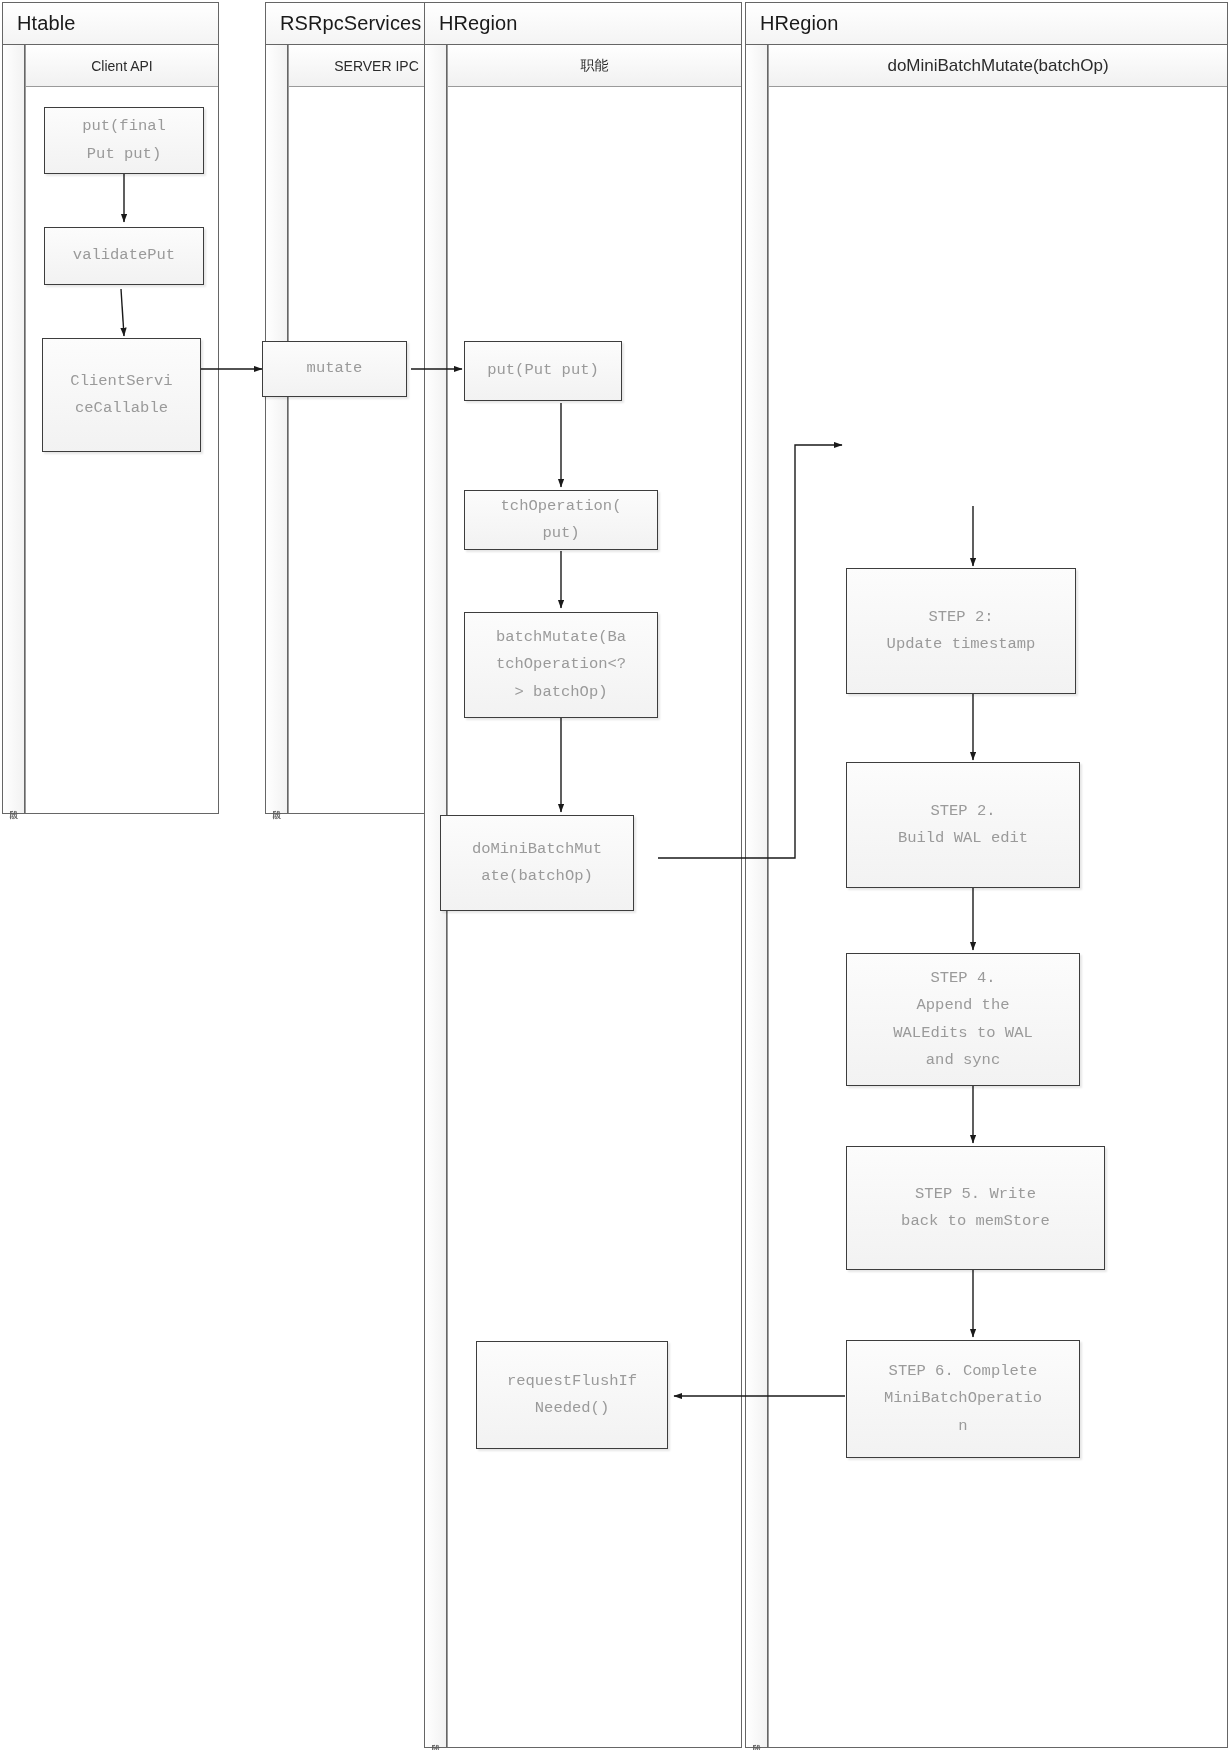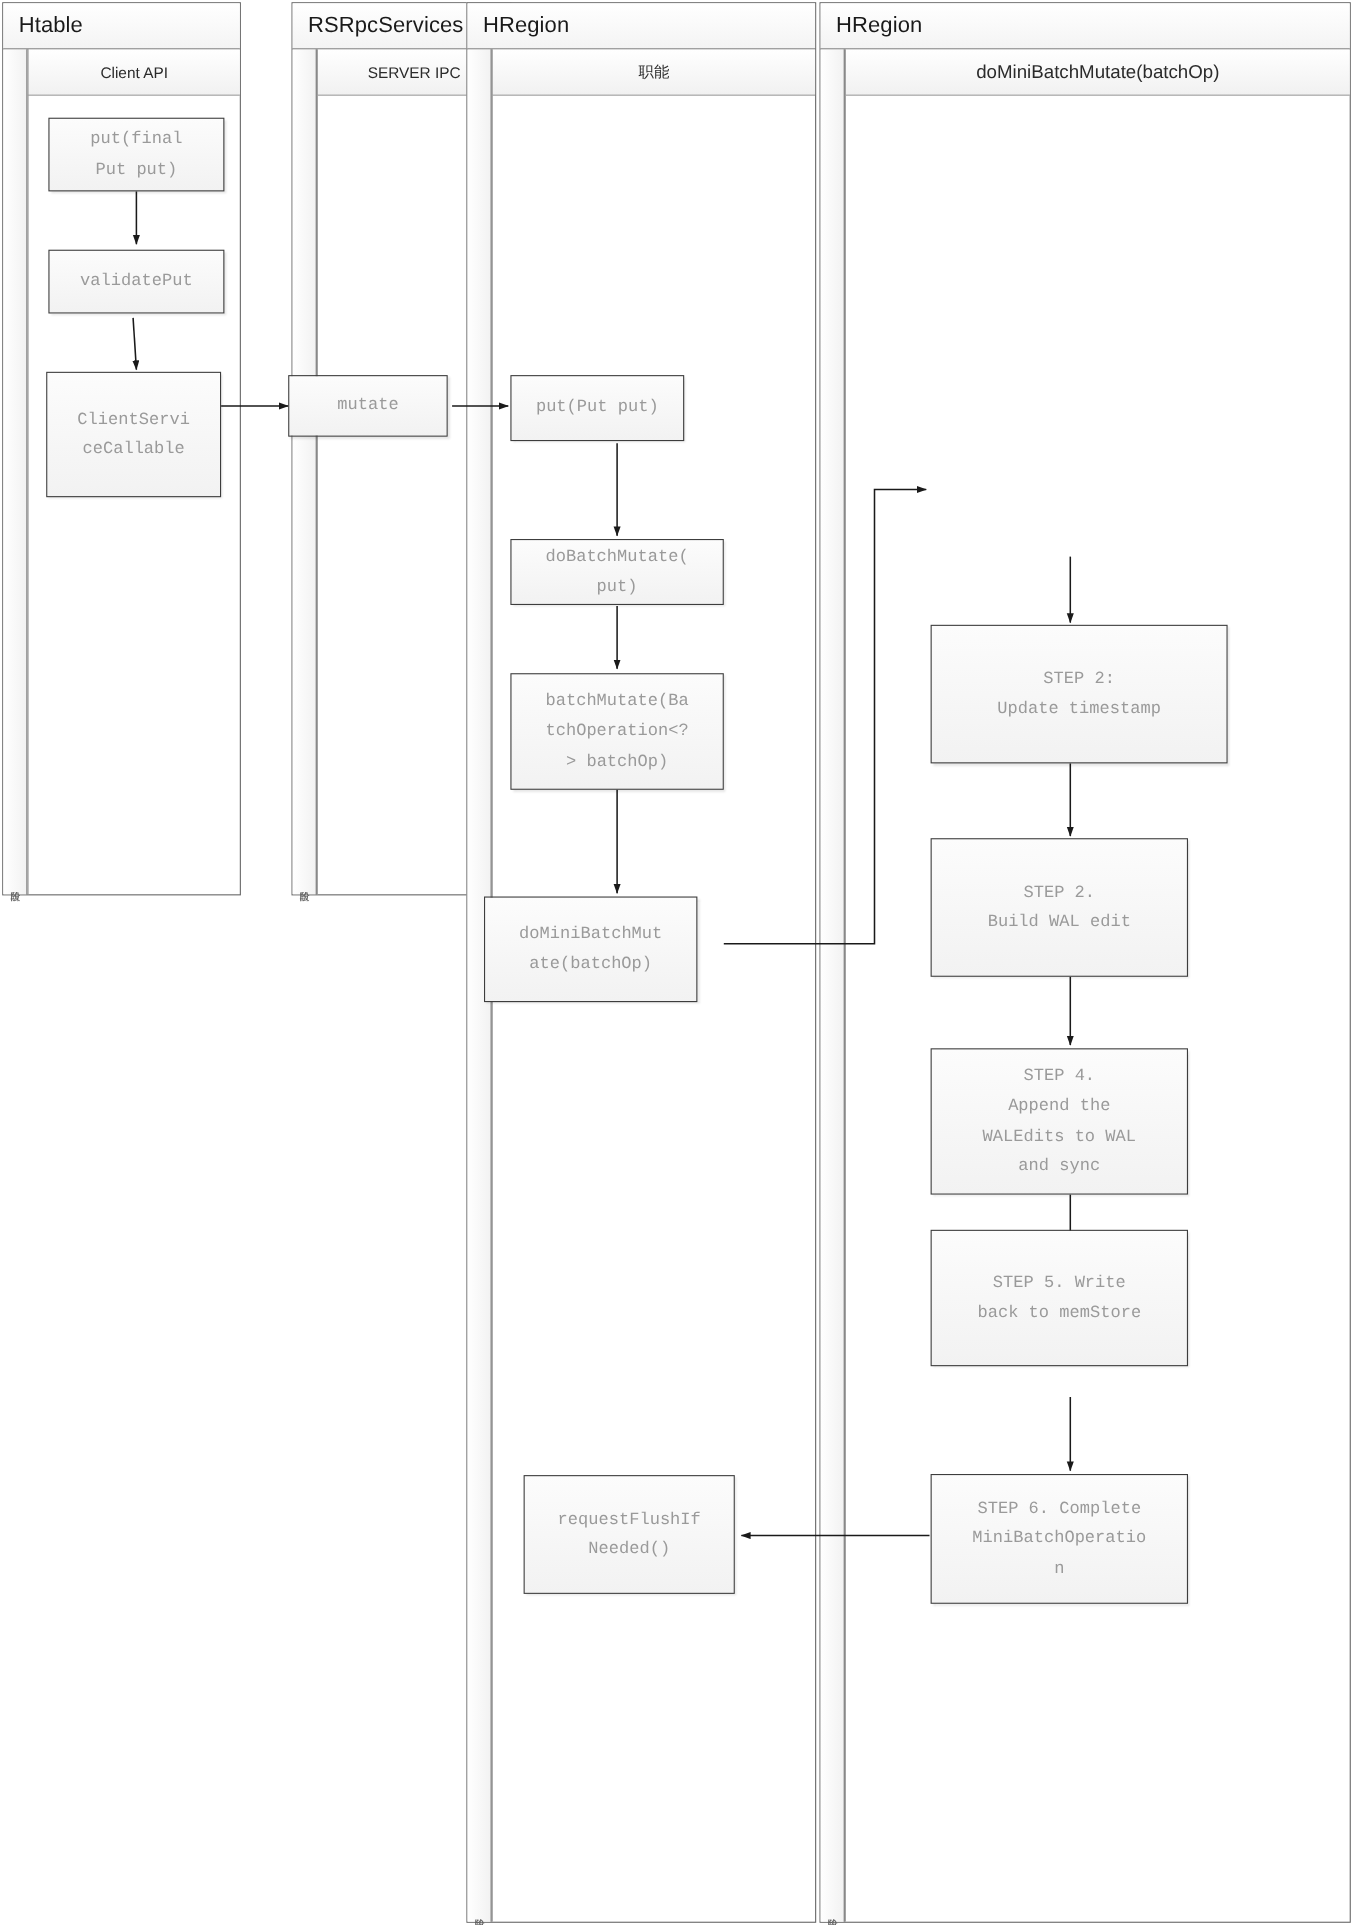--- a/index.html
+++ b/index.html
@@ -194,45 +194,45 @@
 
   <div class="node" style="left:44px; top:227px; width:160px; height:58px;">validatePut</div>
 
   <div class="node" style="left:42px; top:338px; width:159px; height:114px;">ClientServi
 ceCallable</div>
 
   <div class="node" style="left:262px; top:341px; width:145px; height:56px;">mutate</div>
 
   <div class="node" style="left:464px; top:341px; width:158px; height:60px;">put(Put put)</div>
 
-  <div class="node" style="left:464px; top:490px; width:194px; height:60px;">doBatchMutate(
+  <div class="node" style="left:464px; top:490px; width:194px; height:60px;">tchOperation(
 put)</div>
 
   <div class="node" style="left:464px; top:612px; width:194px; height:106px;">batchMutate(Ba
 tchOperation&lt;?
 &gt; batchOp)</div>
 
   <div class="node" style="left:440px; top:815px; width:194px; height:96px;">doMiniBatchMut
 ate(batchOp)</div>
 
   <div class="node" style="left:476px; top:1341px; width:192px; height:108px;">requestFlushIf
 Needed()</div>
 
 
-  <div class="node" style="left:846px; top:568px; width:270px; height:126px;">STEP 2:
+  <div class="node" style="left:846px; top:568px; width:230px; height:126px;">STEP 2:
 Update timestamp</div>
 
   <div class="node" style="left:846px; top:762px; width:234px; height:126px;">STEP 2.
 Build WAL edit</div>
 
   <div class="node" style="left:846px; top:953px; width:234px; height:133px;">STEP 4.
 Append the
 WALEdits to WAL
 and sync</div>
 
-  <div class="node" style="left:846px; top:1118px; width:234px; height:124px;">STEP 5. Write
+  <div class="node" style="left:846px; top:1146px; width:259px; height:124px;">STEP 5. Write
 back to memStore</div>
 
   <div class="node" style="left:846px; top:1340px; width:234px; height:118px;">STEP 6. Complete
 MiniBatchOperatio
 n</div>
 
 </div>
 
 </body></html>

